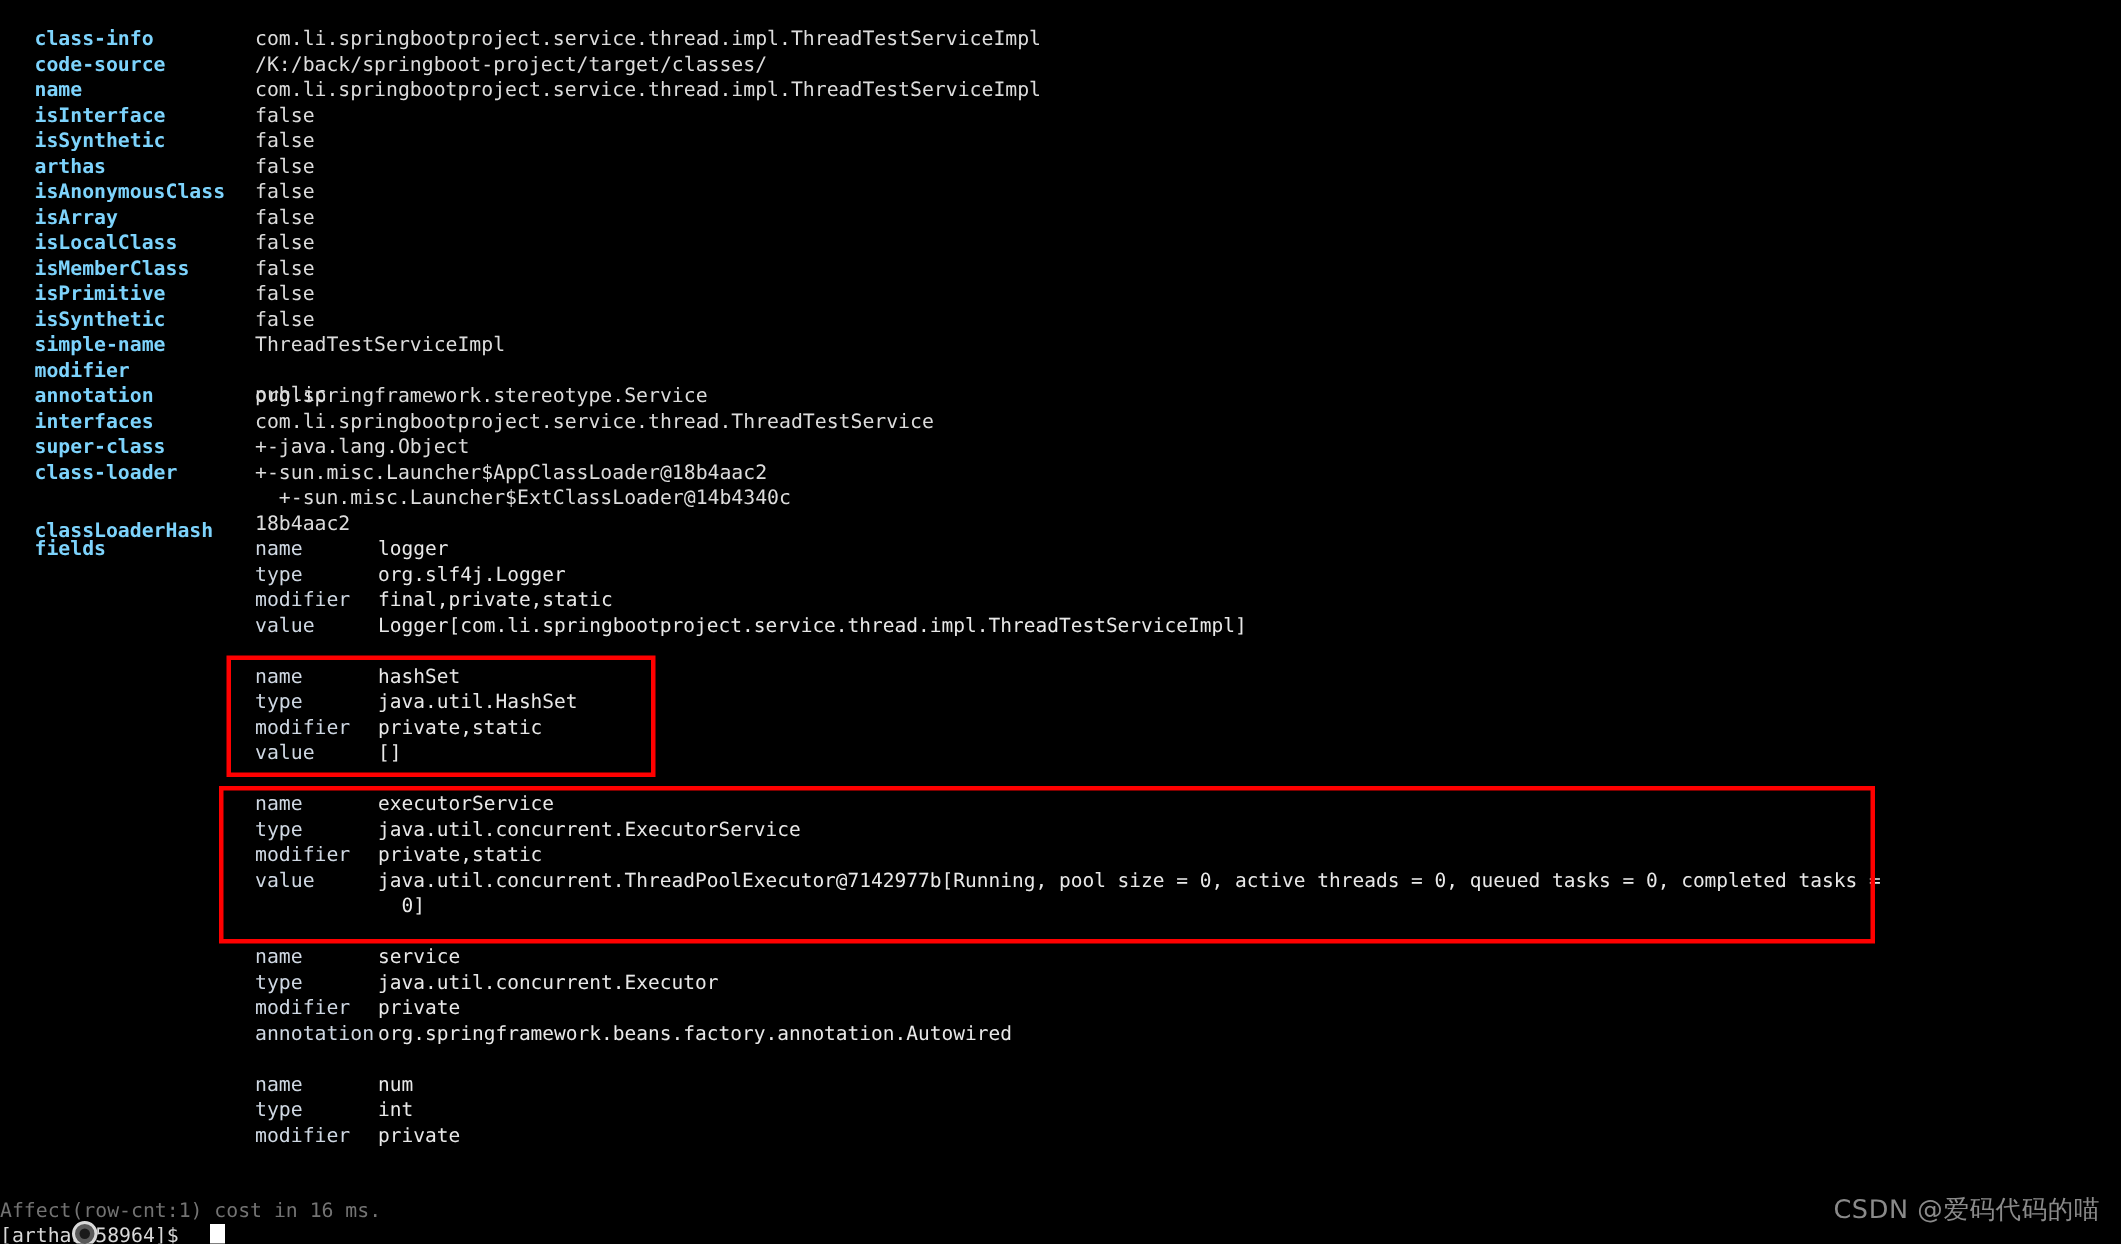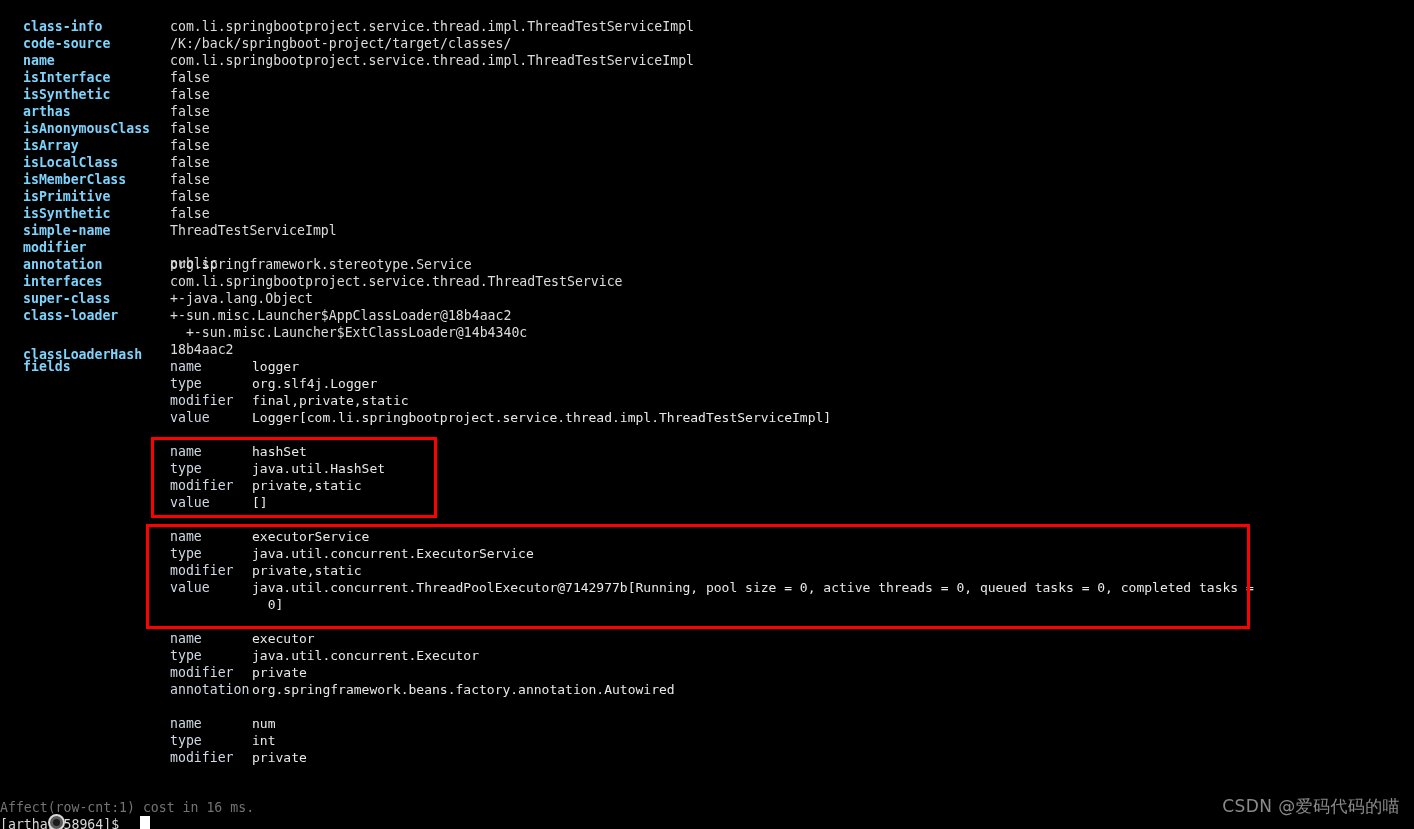--- a/index.html
+++ b/index.html
@@ -194,21 +194,21 @@
       <div class="fkey" style="left: 170px; top: 528px;">name</div>
       <div class="fval" style="left: 252px; top: 528px;">executorService</div>
       <div class="fkey" style="left: 170px; top: 545px;">type</div>
       <div class="fval" style="left: 252px; top: 545px;">java.util.concurrent.ExecutorService</div>
       <div class="fkey" style="left: 170px; top: 562px;">modifier</div>
       <div class="fval" style="left: 252px; top: 562px;">private,static</div>
       <div class="fkey" style="left: 170px; top: 579px;">value</div>
       <div class="fval" style="left: 252px; top: 579px;">java.util.concurrent.ThreadPoolExecutor@7142977b[Running, pool size = 0, active threads = 0, queued tasks = 0, completed tasks =</div>
       <div class="fval" style="left: 252px; top: 596px;">  0]</div>
       <div class="fkey" style="left: 170px; top: 630px;">name</div>
-      <div class="fval" style="left: 252px; top: 630px;">executor</div>
+      <div class="fval" style="left: 252px; top: 630px;">service</div>
       <div class="fkey" style="left: 170px; top: 647px;">type</div>
       <div class="fval" style="left: 252px; top: 647px;">java.util.concurrent.Executor</div>
       <div class="fkey" style="left: 170px; top: 664px;">modifier</div>
       <div class="fval" style="left: 252px; top: 664px;">private</div>
       <div class="fkey" style="left: 170px; top: 681px;">annotation</div>
       <div class="fval" style="left: 252px; top: 681px;">org.springframework.beans.factory.annotation.Autowired</div>
       <div class="fkey" style="left: 170px; top: 715px;">name</div>
       <div class="fval" style="left: 252px; top: 715px;">num</div>
       <div class="fkey" style="left: 170px; top: 732px;">type</div>
       <div class="fval" style="left: 252px; top: 732px;">int</div>

